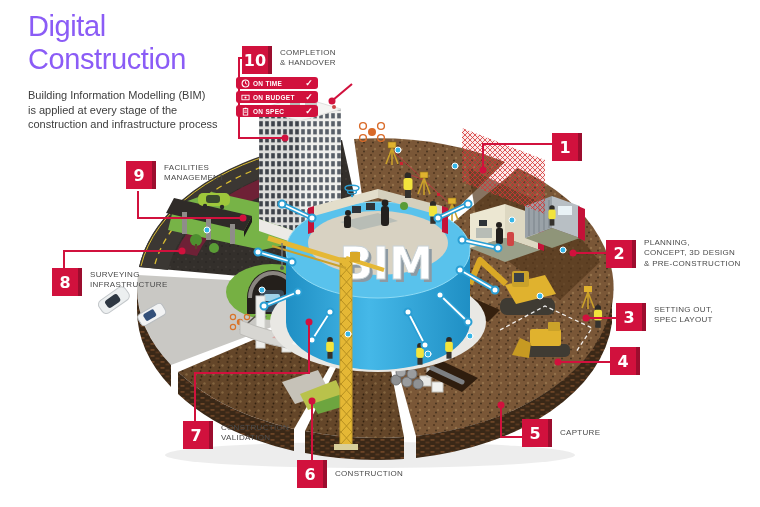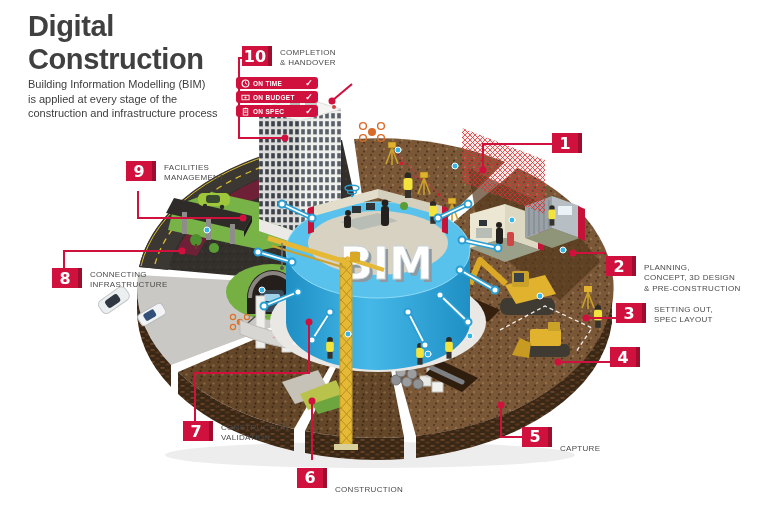--- a/index.html
+++ b/index.html
@@ -1,32 +1,32 @@
 <!DOCTYPE html>
 <html><head>
 <meta charset="utf-8">
 <style>
   html,body{margin:0;padding:0;background:#fff;}
   .canvas{position:relative;width:760px;height:507px;background:#ffffff;overflow:hidden;
           font-family:"Liberation Sans",sans-serif;}
   .artwork{position:absolute;left:0;top:0;width:760px;height:507px;z-index:1;}
   
   .title{position:absolute;left:28px;top:10px;z-index:3;font-size:29px;line-height:1.13;
-         font-weight:700;letter-spacing:-.4px;color:#404040;white-space:pre-line;}
-  .subtitle{position:absolute;left:28px;top:77px;z-index:3;font-size:11px;line-height:1.33;
+         font-weight:400;letter-spacing:-.4px;color:#8b5cf6;white-space:pre-line;}
+  .subtitle{position:absolute;left:28px;top:88px;z-index:3;font-size:11px;line-height:1.33;
             color:#3d3d3d;white-space:pre-line;}
   
   .tag{position:absolute;z-index:3;display:flex;gap:8px;align-items:flex-start;}
   .tag.vc{align-items:center;}
-  .tagnum{width:26px;height:20px;background:#D1113D;border-right:4px solid #9C0D2E;
+  .tagnum{width:26px;height:28px;background:#D1113D;border-right:4px solid #9C0D2E;
           color:#fff;font-weight:bold;font-size:16px;display:flex;align-items:center;
           justify-content:center;font-family:"DejaVu Sans",sans-serif;flex:0 0 auto;text-align:right;}
   .taglabel{font-size:8px;font-weight:normal;color:#4a4a4a;line-height:1.3;
             letter-spacing:.3px;white-space:pre-line;padding-top:2px;}
-  .tag.vc .taglabel{padding-top:0;margin-top:25px;}
+  .tag.vc .taglabel{padding-top:0;}
   
   .badge{position:absolute;z-index:3;left:236px;width:72px;height:12px;background:#D1113D;
          border-radius:3px;display:flex;align-items:center;gap:3px;padding:0 5px;
          color:#fff;font-size:6.5px;font-weight:bold;letter-spacing:.3px;}
   .badge .chk{margin-left:auto;font-size:9px;line-height:1;}
   .bicon{flex:0 0 auto;display:block;}
 </style>
 </head>
 <body>
 
@@ -479,21 +479,21 @@
     <div class="tagnum">6</div>
     <div class="taglabel">CONSTRUCTION</div>
   </div>
   <div class="tag" style="left:183px;top:421px">
     <div class="tagnum">7</div>
     <div class="taglabel">CONSTRUCTION
 VALIDATION</div>
   </div>
   <div class="tag" style="left:52px;top:268px">
     <div class="tagnum">8</div>
-    <div class="taglabel">CONNECTING
+    <div class="taglabel">SURVEYING
 INFRASTRUCTURE</div>
   </div>
   <div class="tag" style="left:126px;top:161px">
     <div class="tagnum">9</div>
     <div class="taglabel">FACILITIES
 MANAGEMENT</div>
   </div>
   <div class="tag" style="left:242px;top:46px">
     <div class="tagnum">10</div>
     <div class="taglabel">COMPLETION

